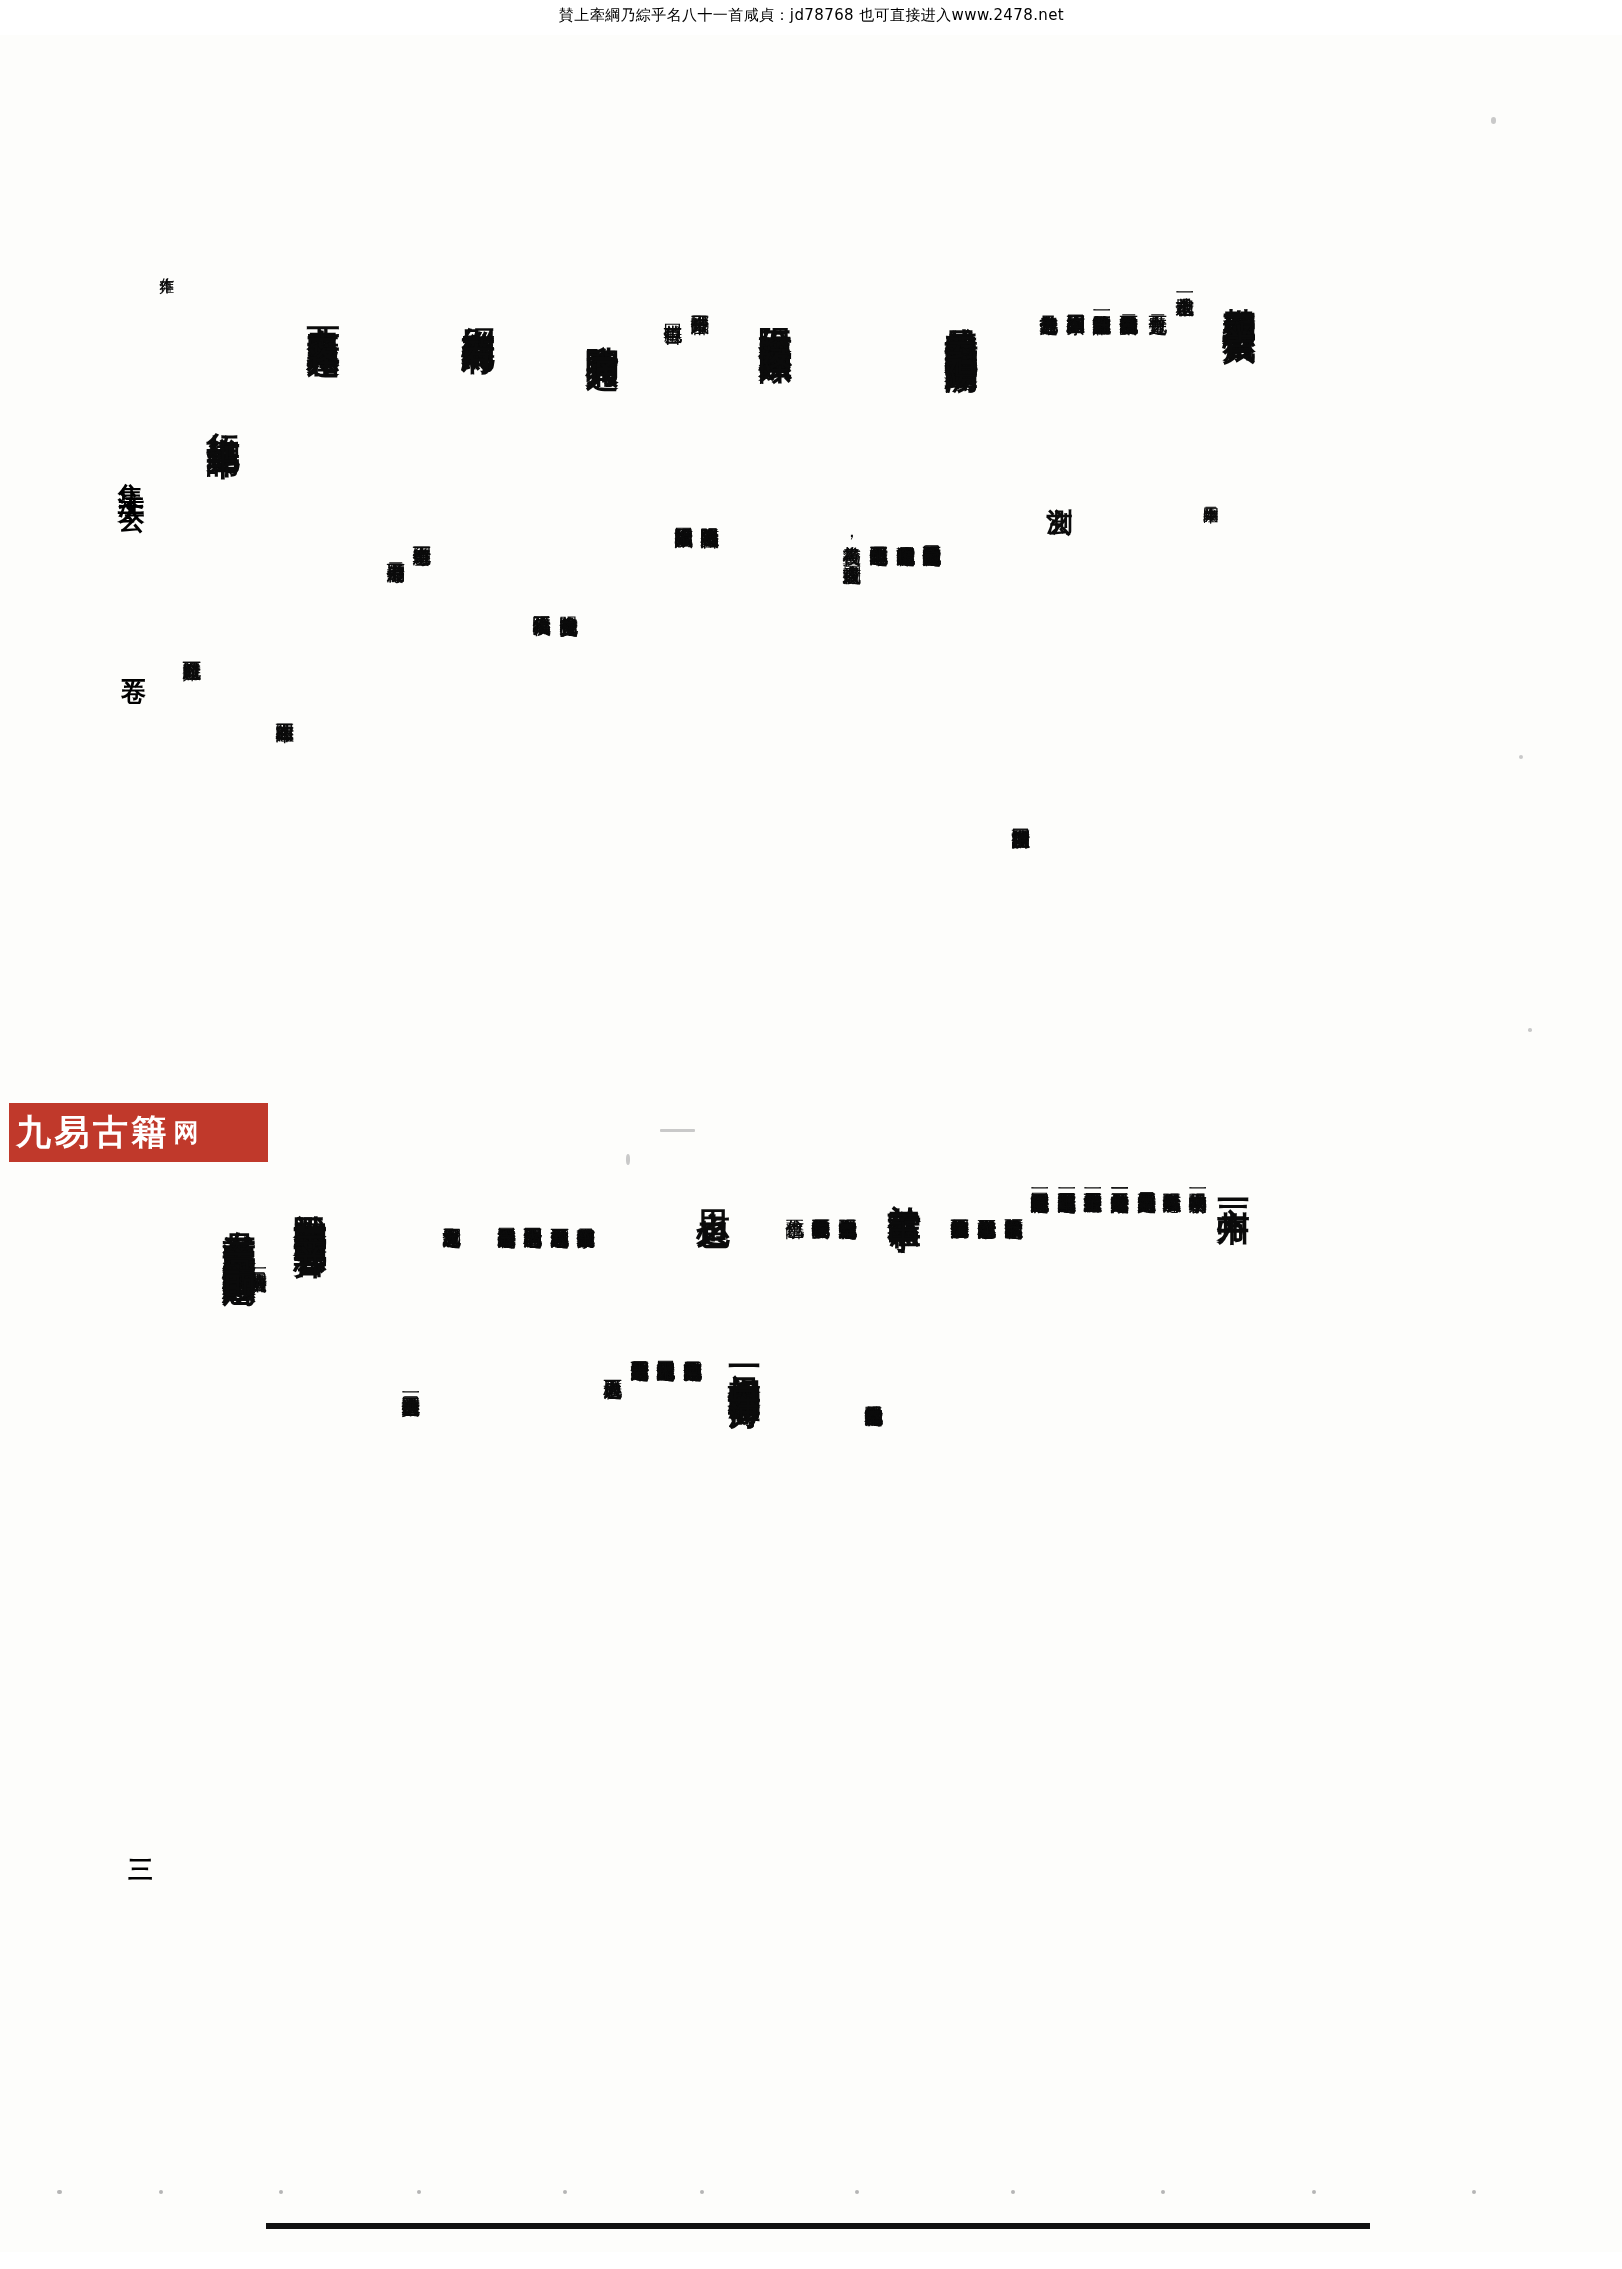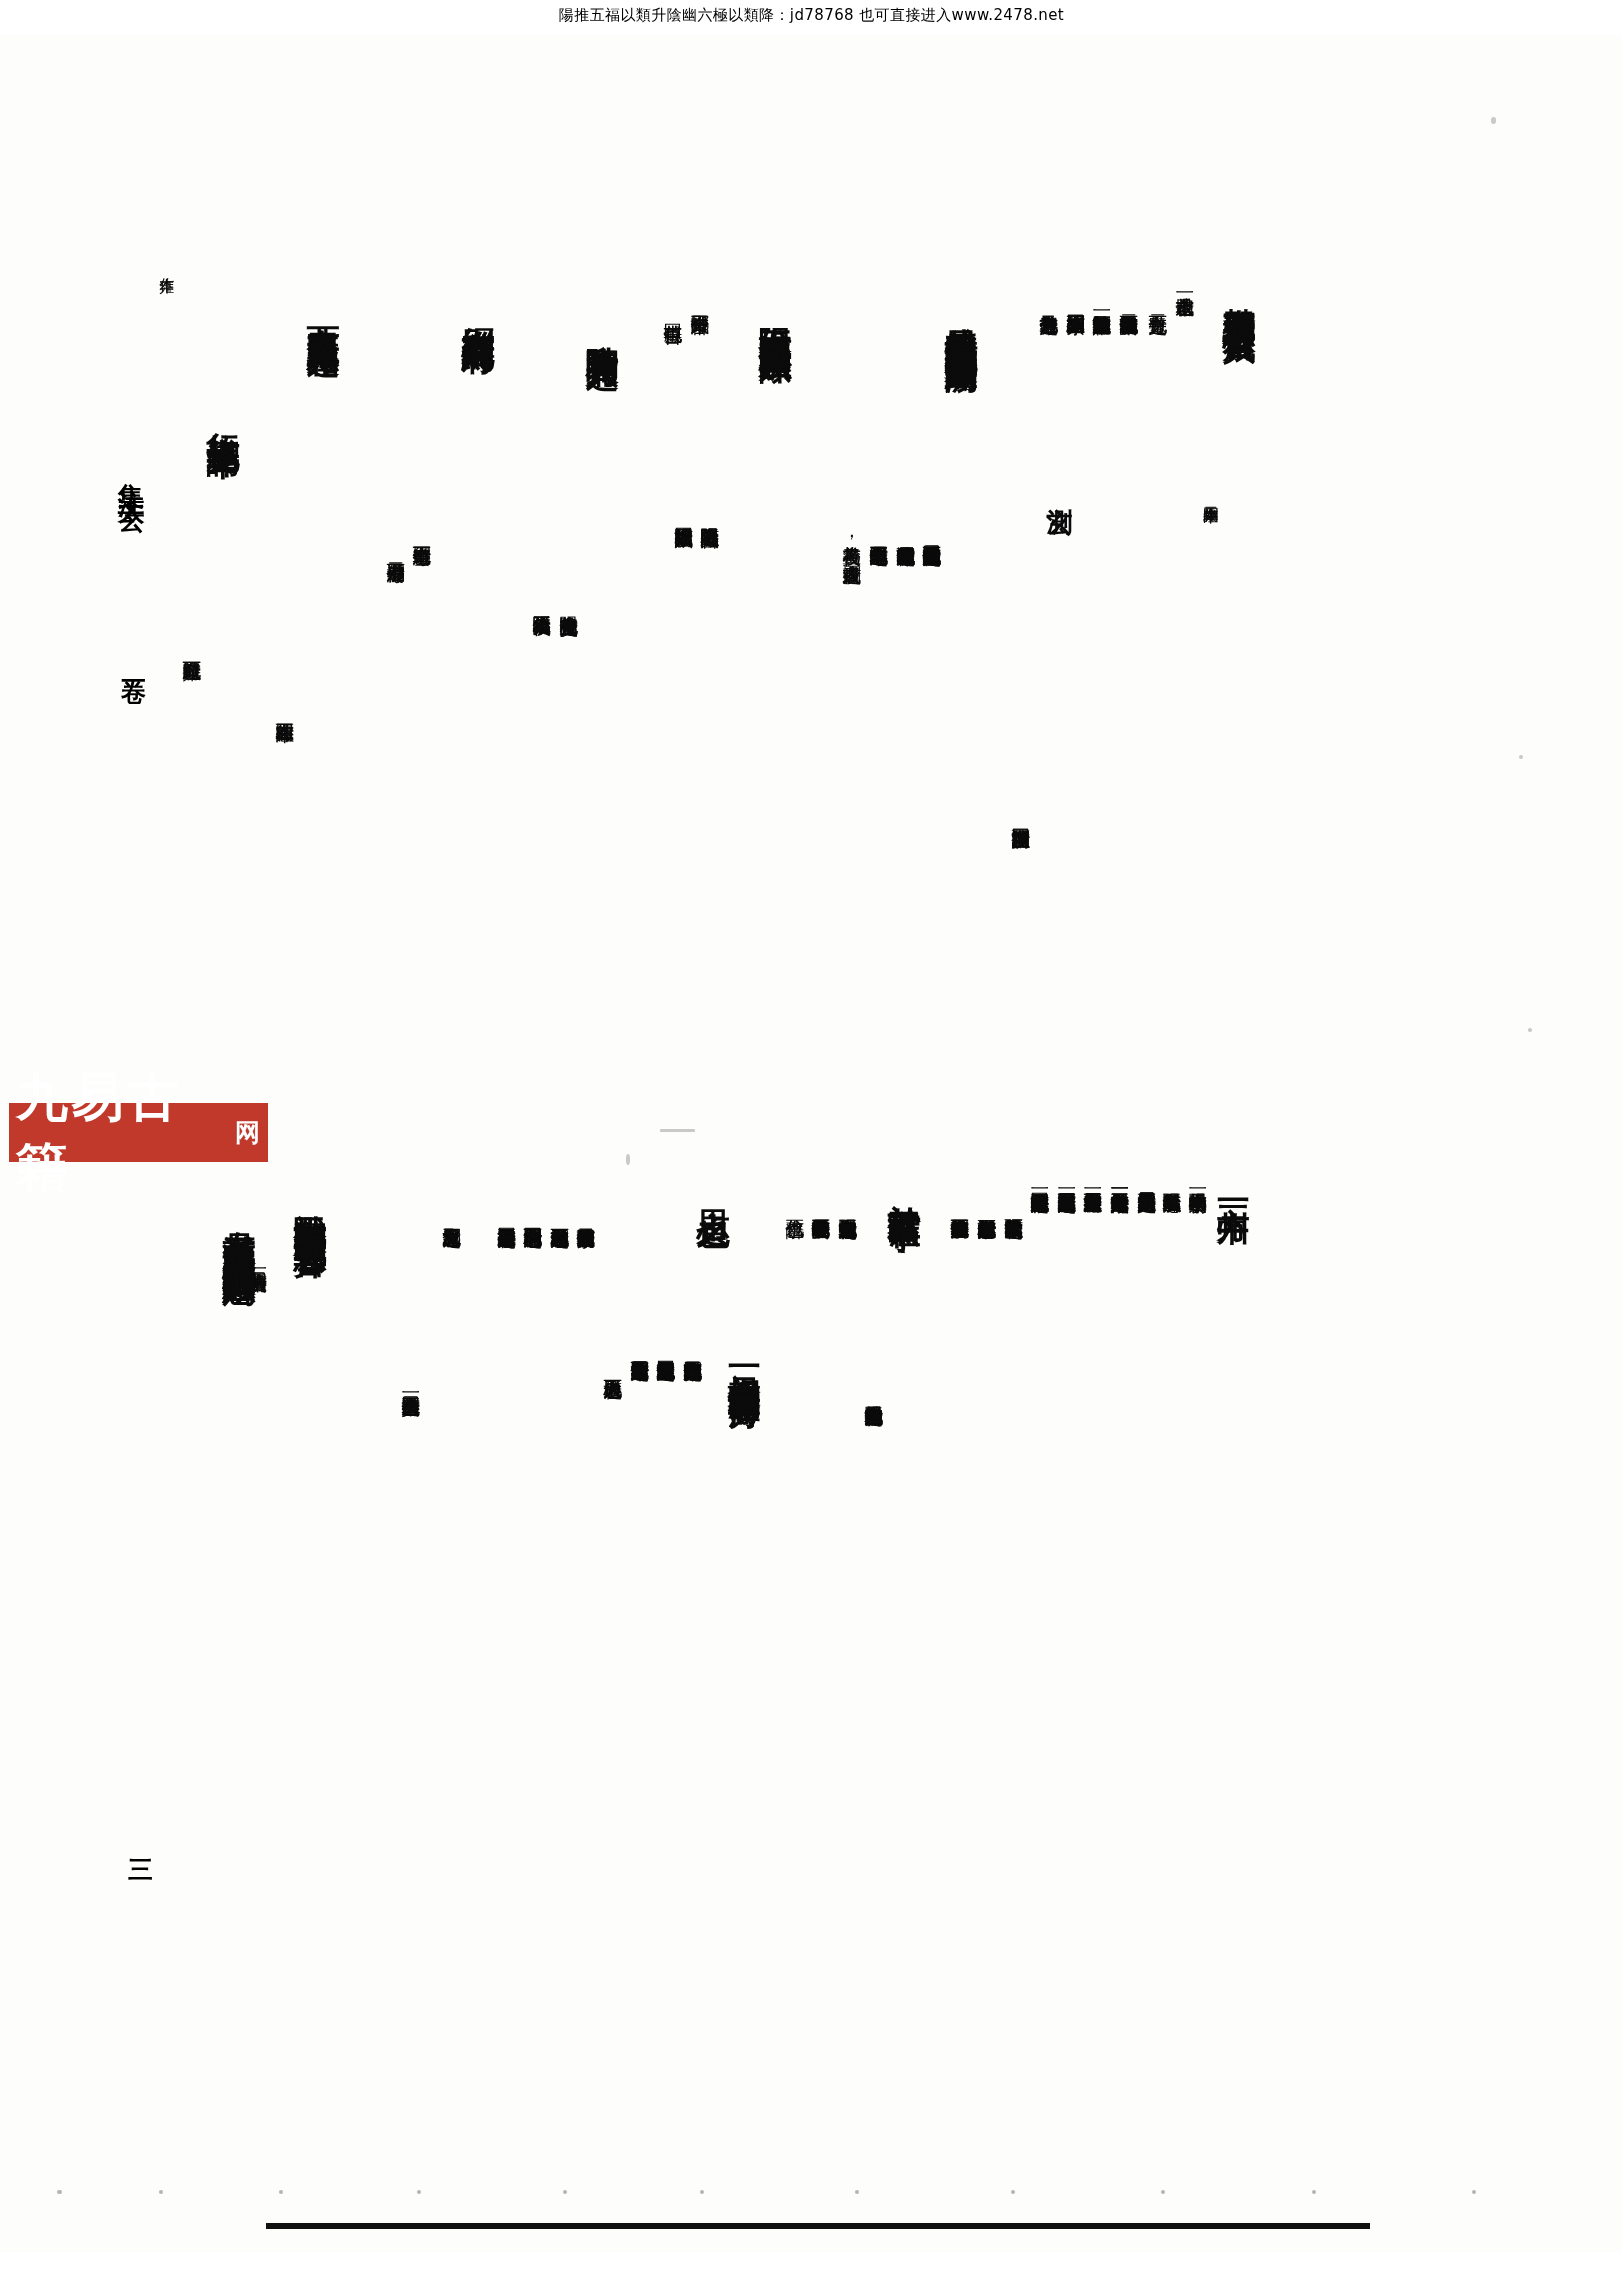--- a/index.html
+++ b/index.html
@@ -101,21 +101,21 @@
     width: 259px;
     height: 59px;
     background: #c0392b;
     display: flex;
     align-items: center;
     box-sizing: border-box;
     padding: 0 7px;
   }
   .watermark .wm-main {
     color: #ffffff;
-    font-size: 52px;
+    font-size: 35px;
     font-weight: 700;
     letter-spacing: 3.5px;
     font-family: "DejaVu Sans", "Liberation Sans", sans-serif;
   }
   .watermark .wm-sub {
     color: #ffffff;
     font-size: 25px;
     font-weight: 700;
     letter-spacing: 0.9px;
     margin-left: 3.5px;
@@ -142,21 +142,21 @@
     position: absolute;
     width: 4.4px;
     height: 4.4px;
     background: #b5b5b5;
     border-radius: 50%;
   }
 </style>
 </head>
 <body>
 
-<div class="top-banner">陽推五福以類升陰幽六極以類降：jd78768 也可直接进入www.2478.net</div>
+<div class="top-banner">賛上牽綱乃綜乎名八十一首咸貞：jd78768 也可直接进入www.2478.net</div>
 
 <div class="sheet">
 
   <div class="speckle" style="left:1491px;top:82px;width:5.3px;height:7px;"></div>
   <div class="speckle" style="left:1519px;top:720px;width:4.4px;height:4.4px;"></div>
   <div class="speckle" style="left:1528px;top:993px;width:3.5px;height:3.5px;"></div>
   <div class="speckle" style="left:626px;top:1119px;width:4.4px;height:10.6px;"></div>
   <div class="speckle" style="left:660px;top:1094px;width:35px;height:2.7px;border-radius:0.9px;"></div>
 
   <div class="book-title" style="left:113px;top:426px;">集注太玄</div>

